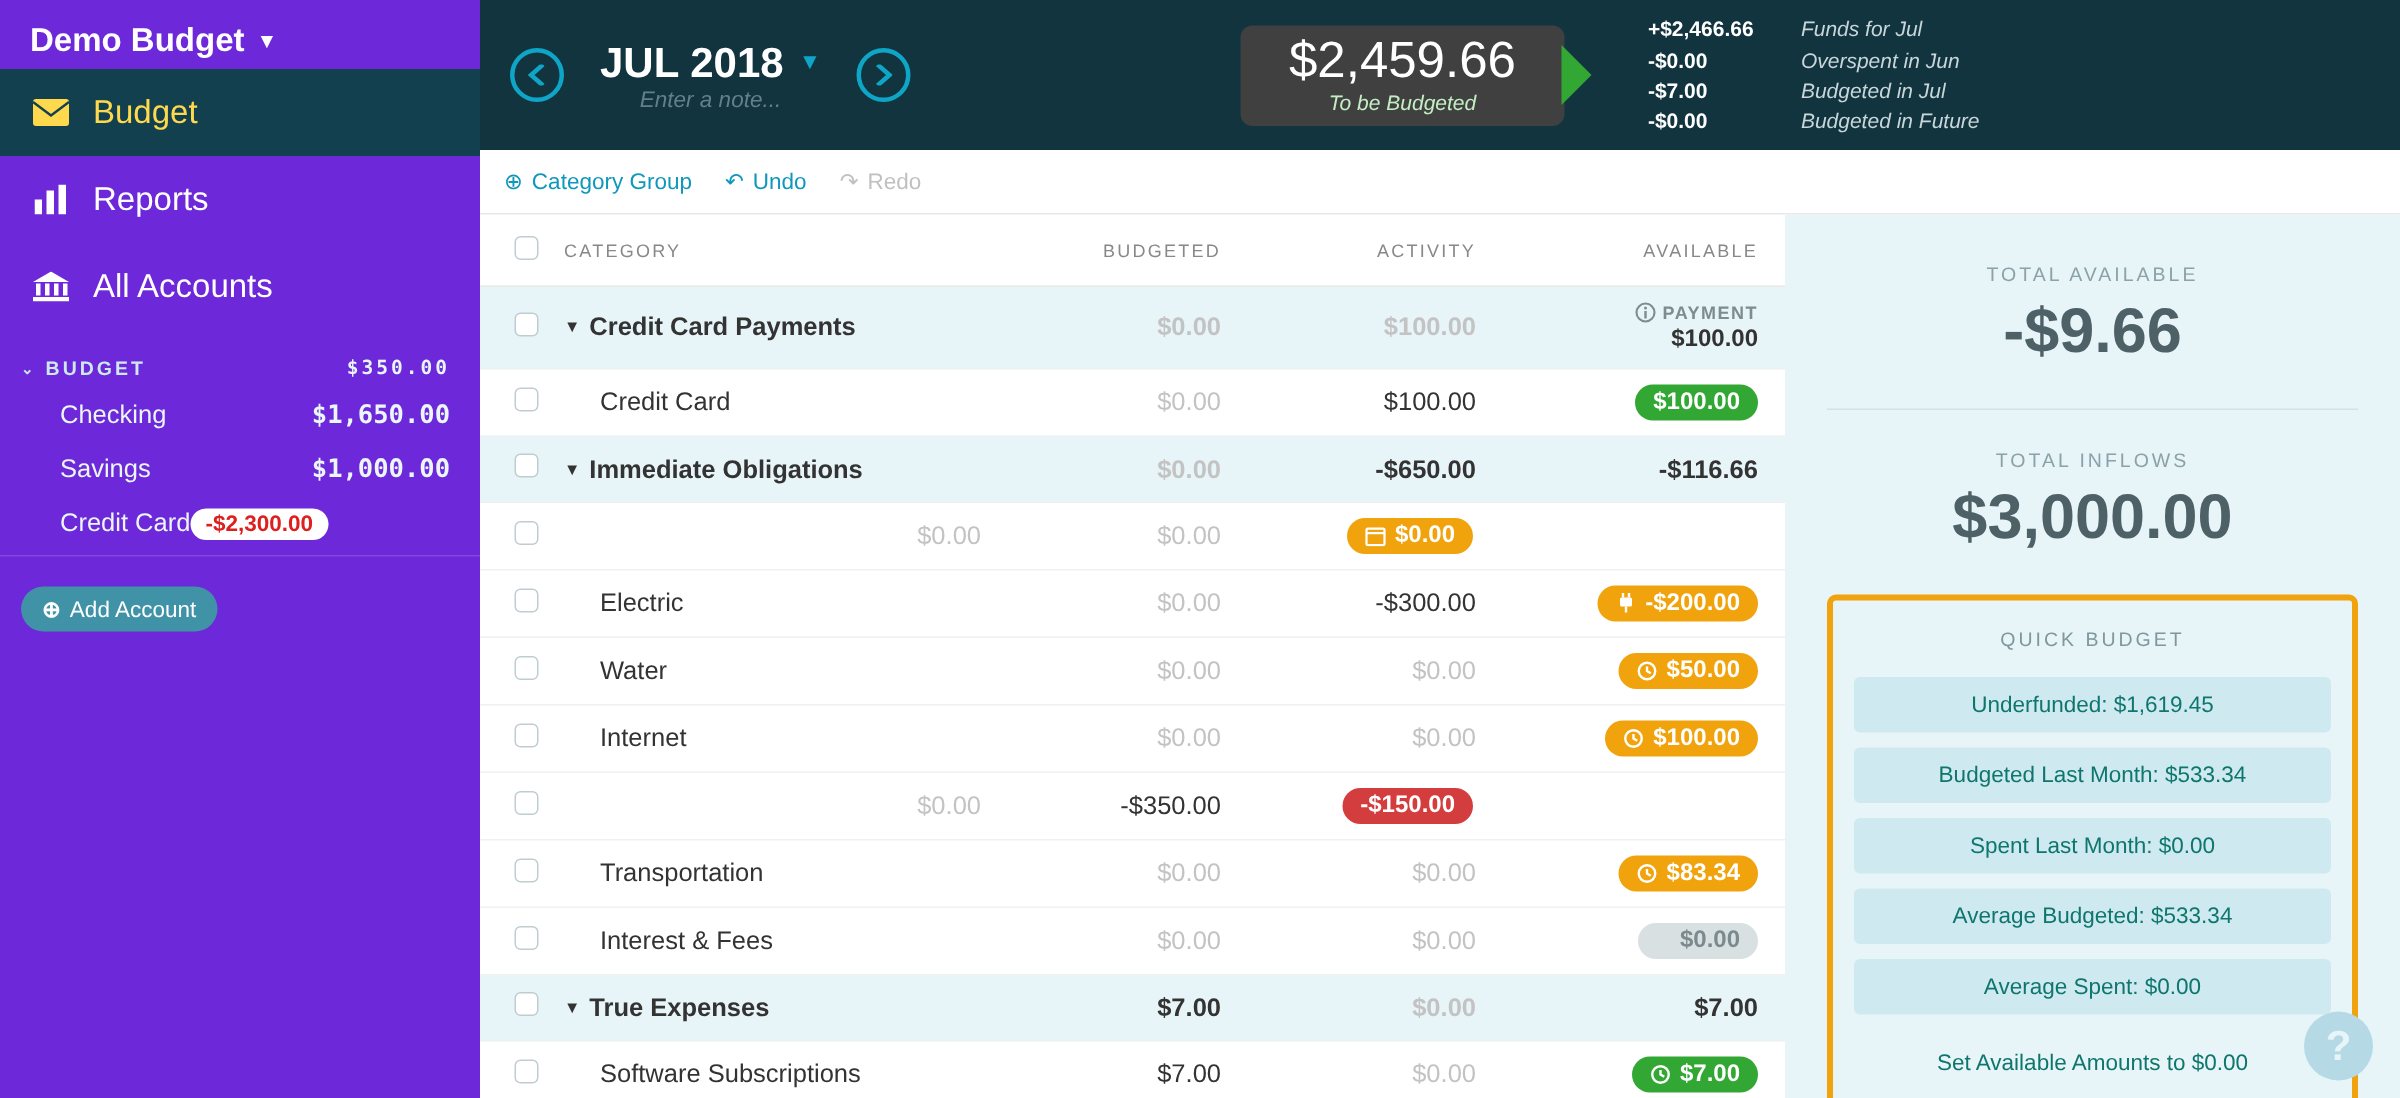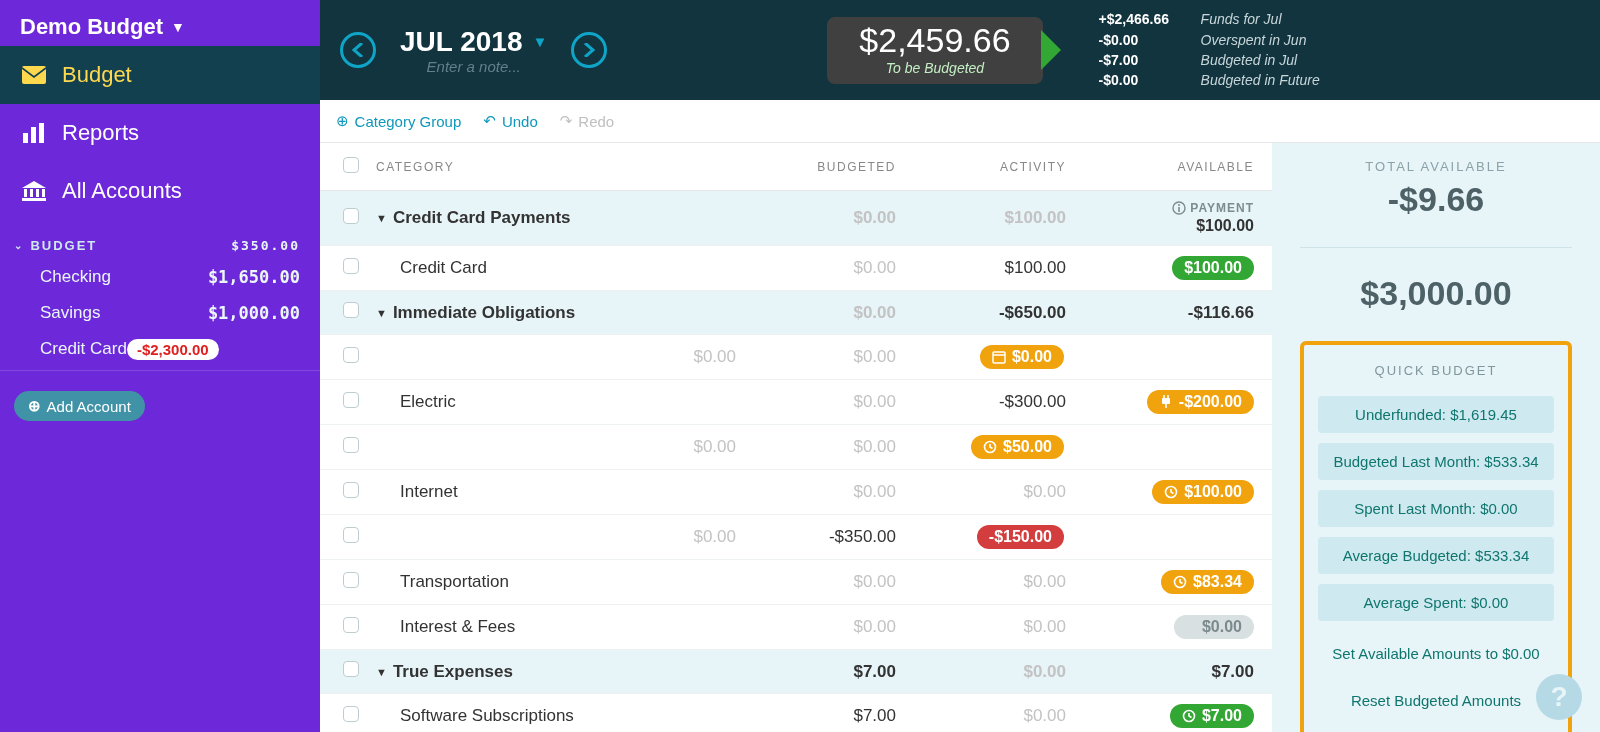--- a/index.html
+++ b/index.html
@@ -46,21 +46,21 @@
 
   
   .toolbar { display:flex; align-items:center; padding:12px 16px; color:#0f98bb; font-size:15px; border-bottom:1px solid #e8e8e8; }
   .toolbar .tool { display:inline-flex; align-items:center; margin-right:22px; cursor:pointer; }
   .toolbar .disabled { color:#c0c0c0; cursor:default; }
   .toolbar .ticon { margin-right:6px; }
 
   
   .content { flex:1; display:flex; overflow:hidden; }
   .grid { flex:1; overflow-y:auto; }
-  .inspector { width:328px; background:#e7f4f8; padding: 16px 28px; overflow-y:auto; position:relative; }
+  .inspector { width:410px; background:#e7f4f8; padding: 32px 28px; overflow-y:auto; position:relative; }
 
   
   .grid-header { display:grid; grid-template-columns: 50px 1fr 160px 170px 190px; padding: 14px 10px 14px 6px; font-size:12px; letter-spacing:1.5px; color:#888; border-bottom:1px solid #e8e8e8; align-items:center; }
   .grid-header .c-budgeted, .grid-header .c-activity, .grid-header .c-available { text-align:right; }
   .col-checkbox { text-align:center; }
   input[type="checkbox"] { width:16px; height:16px; border-radius:4px; border:1px solid #bfcdd1; appearance:none; background:#fff; cursor:pointer; }
 
   
   .row { display:grid; grid-template-columns: 50px 1fr 160px 170px 190px; align-items:center; padding: 10px 10px 10px 6px; border-bottom:1px solid #edf1f2; min-height:44px; }
   .row.group { background:#e7f4f8; font-weight:600; font-size:17px; }
@@ -79,21 +79,21 @@
   .pill { display:inline-flex; align-items:center; justify-content:flex-end; border-radius:16px; padding:3px 12px; font-weight:700; font-size:16px; color:#fff; min-width:80px; }
   .pill .picon { margin-right:6px; display:inline-flex; }
   .pill.green { background:#33a734; }
   .pill.orange { background:#f1a30d; }
   .pill.red { background:#d43d3d; }
   .pill.gray { background:#d9e0e2; color:#7a8a8e; }
 
   
   .insp-block { text-align:center; margin-bottom:28px; }
   .insp-label { font-size:13px; letter-spacing:2px; color:#8aa2a8; margin-bottom:6px; }
-  .insp-value { font-size:34px; font-weight:700; color:#4d6167; }
+  .insp-value { font-size:42px; font-weight:700; color:#4d6167; }
   .insp-divider { border-top:1px solid #d0e3e9; margin: 10px 0 26px; }
   .qb-box { border:4px solid #f1a30d; border-radius:6px; padding: 18px 14px 10px; }
   .qb-title { text-align:center; font-size:13px; letter-spacing:2px; color:#7f979d; margin-bottom:18px; }
   .qb-btn { background:#cfe9f0; color:#0f766e; border-radius:4px; padding:10px 12px; text-align:center; margin-bottom:10px; cursor:pointer; font-size:15px; }
   .qb-btn.link { background:transparent; margin-top:14px; }
   .help-fab { position:absolute; right:18px; bottom:12px; width:46px; height:46px; border-radius:50%; background:#b5dae6; color:#e7f4f8; font-size:28px; font-weight:700; display:flex; align-items:center; justify-content:center; cursor:pointer; }
 
   svg { display:block; }
 </style>
 </head>
@@ -314,20 +314,23 @@
                       <line x1="5" y1="0" x2="5" y2="3" stroke="#fff" stroke-width="1.6"></line>
                       <line x1="9" y1="0" x2="9" y2="3" stroke="#fff" stroke-width="1.6"></line>
                       <line x1="7" y1="9" x2="7" y2="13" stroke="#fff" stroke-width="1.6"></line>
                     </svg>
                   </span>
                   <span>-$200.00</span>
                 </span></div>
             </div>
             <div class="row">
               <div class="col-checkbox"><input type="checkbox" style=""></div>
+              <div class="cat-name">
+                <span>Water</span>
+              </div>
               <div class="c-budgeted muted">$0.00</div>
               <div class="c-activity muted">$0.00</div>
               <div class="c-available"><span class="pill orange">
                   <span class="picon">
                     <svg width="14" height="14" viewBox="0 0 14 14">
                       <circle cx="7" cy="7" r="5.5" fill="none" stroke="#fff" stroke-width="1.6"></circle>
                       <path d="M7 4 L7 7 L9.5 8.5" stroke="#fff" stroke-width="1.6" fill="none"></path>
                     </svg>
                   </span>
                   <span>$50.00</span>
@@ -416,20 +419,21 @@
           </div>
       </div>
 
       <div class="inspector">
         <div class="insp-block">
           <div class="insp-label">TOTAL AVAILABLE</div>
           <div class="insp-value">-$9.66</div>
         </div>
         <div class="insp-divider"></div>
         <div class="insp-block">
+          <div class="insp-label">TOTAL INFLOWS</div>
           <div class="insp-value">$3,000.00</div>
         </div>
 
         <div class="qb-box">
           <div class="qb-title">QUICK BUDGET</div>
           <div id="qb-buttons">
               <div class="qb-btn">Underfunded: $1,619.45</div>
               <div class="qb-btn">Budgeted Last Month: $533.34</div>
               <div class="qb-btn">Spent Last Month: $0.00</div>
               <div class="qb-btn">Average Budgeted: $533.34</div>

